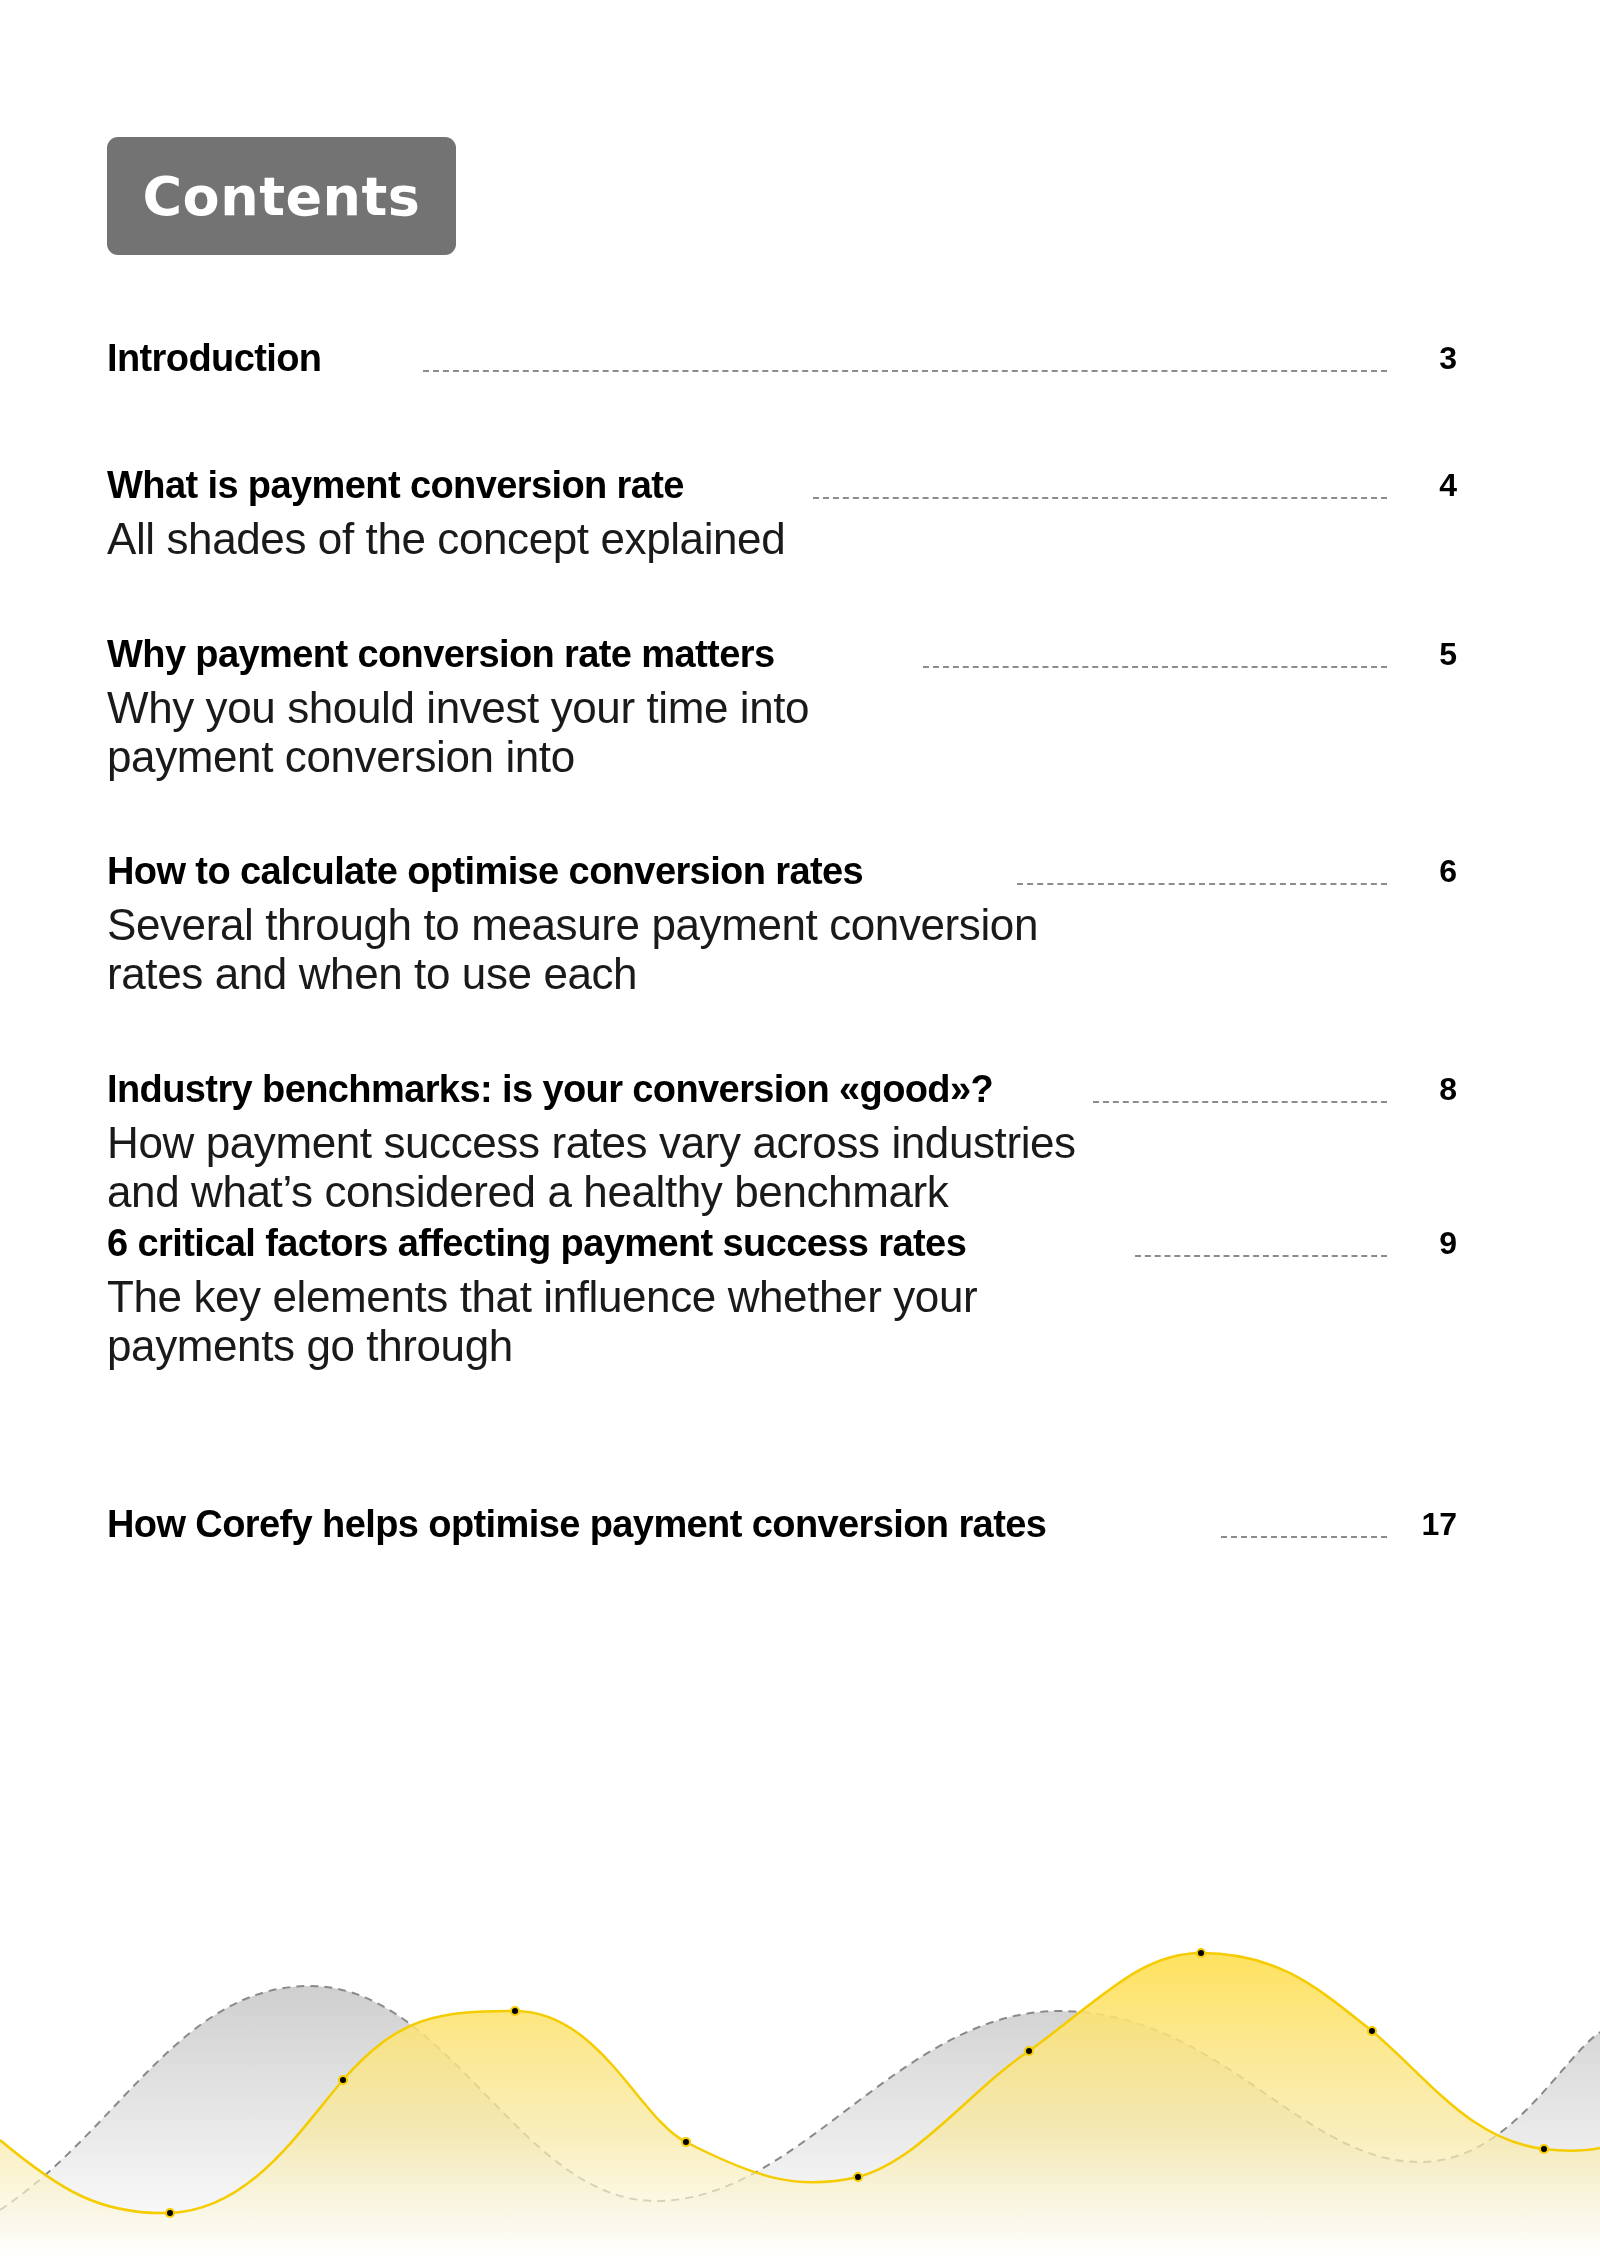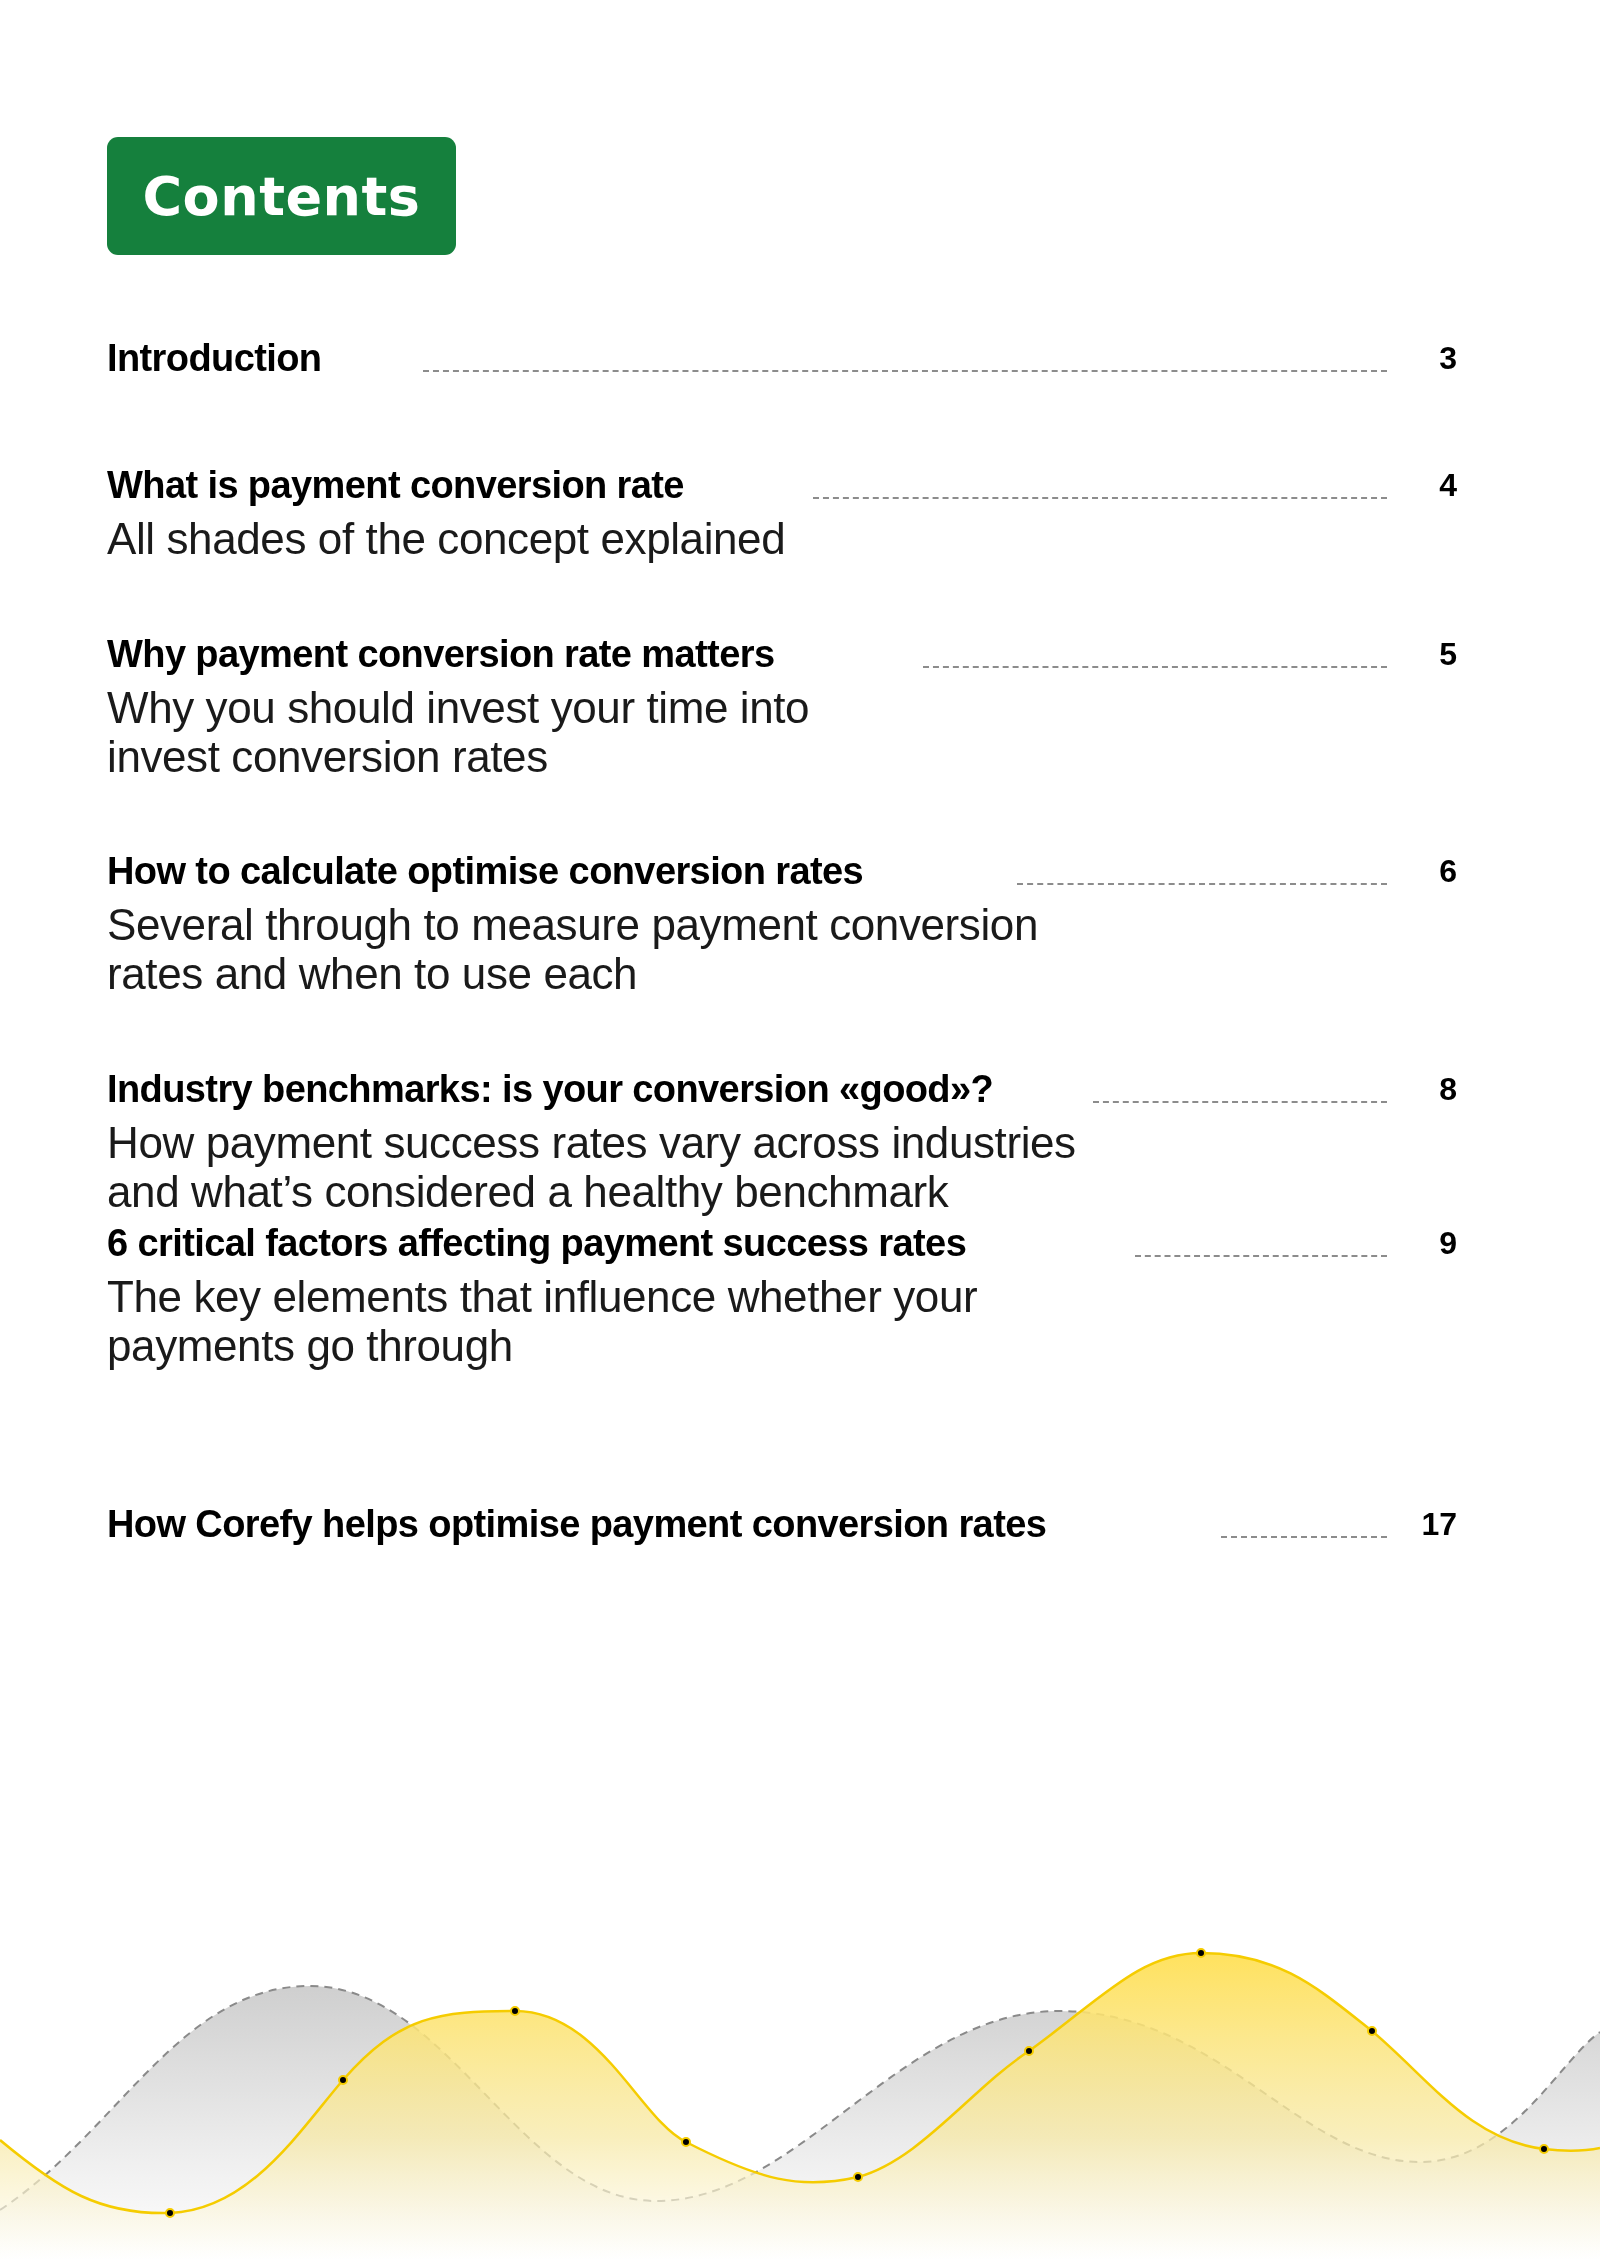--- a/index.html
+++ b/index.html
@@ -1,19 +1,19 @@
 <!DOCTYPE html>
 <html><head>
   <meta charset="utf-8">
   <style>
     html, body { margin: 0; padding: 0; background: #ffffff; }
     body { width: 1600px; height: 2260px; position: relative; overflow: hidden;
            font-family: "Liberation Sans", "DejaVu Sans", sans-serif; color: #000; }
     .contents-badge { position: absolute; left: 107px; top: 137px; width: 349px; height: 118px;
-      background: #15803d; border-radius: 11px; display: flex; align-items: center; justify-content: center; }
+      background: #737373; border-radius: 11px; display: flex; align-items: center; justify-content: center; }
     .contents-badge span { color: #fff; font-weight: 700; font-size: 54px; letter-spacing: 0.5px;
       font-family: "DejaVu Sans", sans-serif; }
     .toc { position: absolute; left: 107px; top: 0; width: 1350px; }
     .entry { position: absolute; left: 0; width: 1350px; margin-top: 11px; }
     .row { position: relative; height: 52px; display: flex; align-items: center; }
     .title { font-weight: 700; font-size: 38px; letter-spacing: -0.6px; white-space: nowrap; line-height: 52px; }
     .leader { position: absolute; height: 0; border-top: 2px dashed #8c8c8c; top: 38px; }
     .page { position: absolute; right: 0; top: 0; font-weight: 700; font-size: 32px; line-height: 52px; }
     .sub { font-size: 44px; line-height: 48.5px; color: #1a1a1a; margin-top: 4px; letter-spacing: -0.4px; }
     .waves { position: absolute; left: 0; top: 1900px; width: 1600px; height: 360px; }
@@ -47,21 +47,21 @@
   </div>
 
   <div class="entry" style="top:617px">
     <div class="row">
       <span class="title">Why payment conversion rate matters</span>
       <span class="leader" style="left:816px; width:464px"></span>
       <span class="page">5</span>
     </div>
     <div class="sub">
       <div>Why you should invest your time into</div>
-      <div>invest conversion rates</div>
+      <div>payment conversion into</div>
     </div>
   </div>
 
   <div class="entry" style="top:834px">
     <div class="row">
       <span class="title">How to calculate optimise conversion rates</span>
       <span class="leader" style="left:910px; width:370px"></span>
       <span class="page">6</span>
     </div>
     <div class="sub">

